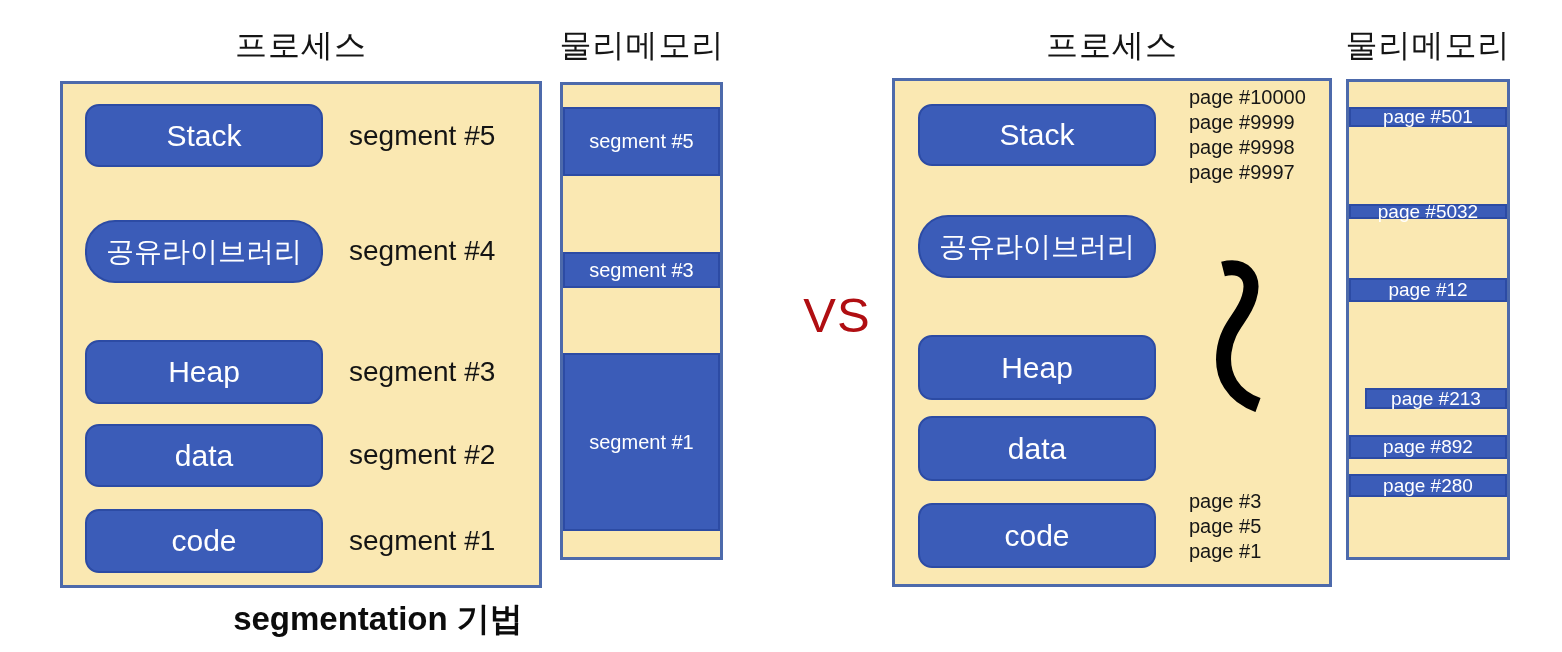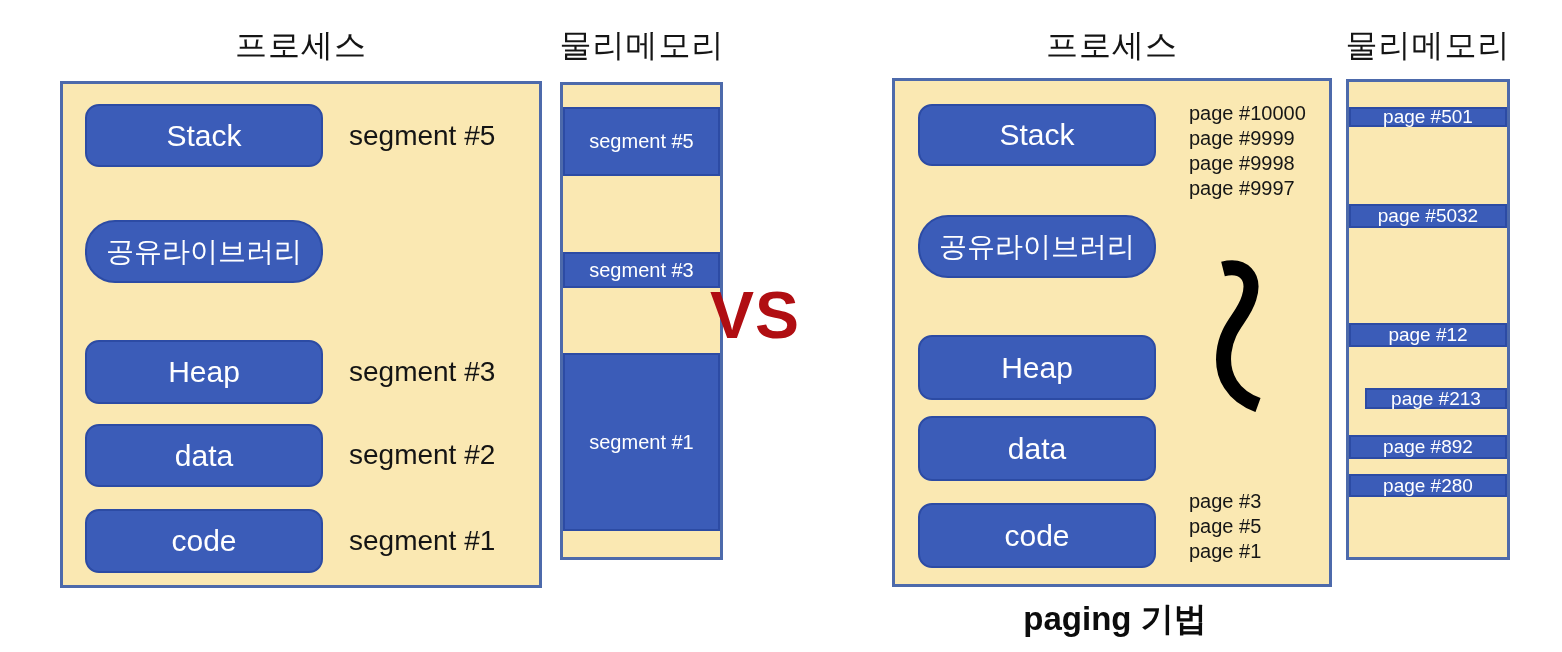--- a/index.html
+++ b/index.html
@@ -31,87 +31,88 @@
   }
   .memblock.small{font-size:19px;}
   .pages{
     position:absolute;font-size:20px;line-height:25px;color:#161616;white-space:nowrap;
   }
   .caption{
     position:absolute;top:597px;transform:translateX(-50%);
     font-size:33px;font-weight:700;color:#0c0c0c;white-space:nowrap;
   }
   .vs{
-    position:absolute;left:755px;top:315px;transform:translate(-50%,-50%);
-    font-size:66px;font-weight:700;color:#b00e12;letter-spacing:1px;
+    position:absolute;left:837px;top:315px;transform:translate(-50%,-50%);
+    font-size:49px;font-weight:400;color:#b00e12;letter-spacing:1px;
   }
   .squiggle{position:absolute;left:316px;top:179px;}
 </style>
 </head>
 <body>
 
 <div id="stage">
 
   <div class="title" style="left:60px;width:482px;">프로세스</div>
   <div class="title" style="left:544px;width:196px;">물리메모리</div>
 
   <div class="panel" style="left:60px;top:81px;width:482px;height:507px;">
     <div class="pill" style="left:22px;top:20px;width:238px;height:63px;">Stack</div>
     <div class="pill kr" style="left:22px;top:136px;width:238px;height:63px;">공유라이브러리</div>
     <div class="pill" style="left:22px;top:256px;width:238px;height:64px;">Heap</div>
     <div class="pill" style="left:22px;top:340px;width:238px;height:63px;">data</div>
     <div class="pill" style="left:22px;top:425px;width:238px;height:64px;">code</div>
 
     <div class="tag" style="top:35px;">segment #5</div>
+    <div class="tag" style="top:150px;">segment #4</div>
     <div class="tag" style="top:271px;">segment #3</div>
     <div class="tag" style="top:354px;">segment #2</div>
     <div class="tag" style="top:440px;">segment #1</div>
   </div>
 
   <div class="panel" style="left:560px;top:82px;width:163px;height:478px;">
     <div class="memblock" style="top:22px;height:69px;">segment #5</div>
     <div class="memblock" style="top:167px;height:36px;">segment #3</div>
     <div class="memblock" style="top:268px;height:178px;">segment #1</div>
   </div>
 
+  <div class="caption" style="left:378px;">segmentation 기법</div>
 
   <div class="vs">VS</div>
 
   <div class="title" style="left:892px;width:440px;">프로세스</div>
   <div class="title" style="left:1338px;width:180px;">물리메모리</div>
 
   <div class="panel" style="left:892px;top:78px;width:440px;height:509px;">
     <div class="pill" style="left:23px;top:23px;width:238px;height:62px;">Stack</div>
     <div class="pill kr" style="left:23px;top:134px;width:238px;height:63px;">공유라이브러리</div>
     <div class="pill" style="left:23px;top:254px;width:238px;height:65px;">Heap</div>
     <div class="pill" style="left:23px;top:335px;width:238px;height:65px;">data</div>
     <div class="pill" style="left:23px;top:422px;width:238px;height:65px;">code</div>
 
-    <div class="pages" style="left:294px;top:20px;">
+    <div class="pages" style="left:294px;top:4px;">
       <div>page #10000</div>
       <div>page #9999</div>
       <div>page #9998</div>
       <div>page #9997</div>
     </div>
 
     <svg class="squiggle" width="52" height="152" viewBox="0 0 52 152">
       <path d="M 12 9 C 32 4, 45 16, 38 38 C 32 58, 16 66, 13 92 C 10 116, 22 136, 47 145" fill="none" stroke="#000000" stroke-width="15" stroke-linecap="butt"></path>
     </svg>
 
     <div class="pages" style="left:294px;top:408px;">
       <div>page #3</div>
       <div>page #5</div>
       <div>page #1</div>
     </div>
   </div>
 
   <div class="panel" style="left:1346px;top:79px;width:164px;height:481px;">
     <div class="memblock small" style="top:25px;height:20px;">page #501</div>
-    <div class="memblock small" style="top:122px;height:24px;">page #5032</div>
-    <div class="memblock small" style="top:196px;height:24px;margin-top:45px;">page #12</div>
+    <div class="memblock small" style="top:122px;height:15px;">page #5032</div>
+    <div class="memblock small" style="top:196px;height:24px;">page #12</div>
     <div class="memblock small" style="top:306px;height:21px;margin-left:16px;">page #213</div>
     <div class="memblock small" style="top:353px;height:24px;">page #892</div>
     <div class="memblock small" style="top:392px;height:23px;">page #280</div>
   </div>
 
-  <div class="caption" style="left:1115px;">paging 기법</div>
 
 </div>
 
 </body></html>

